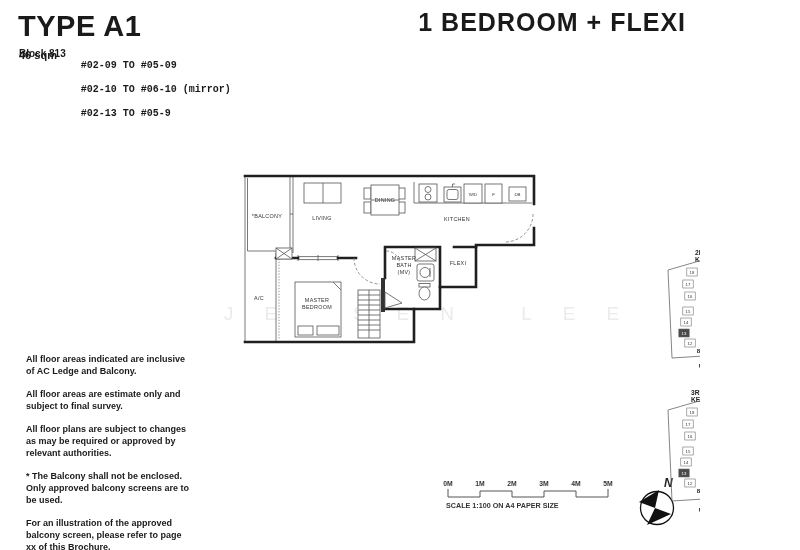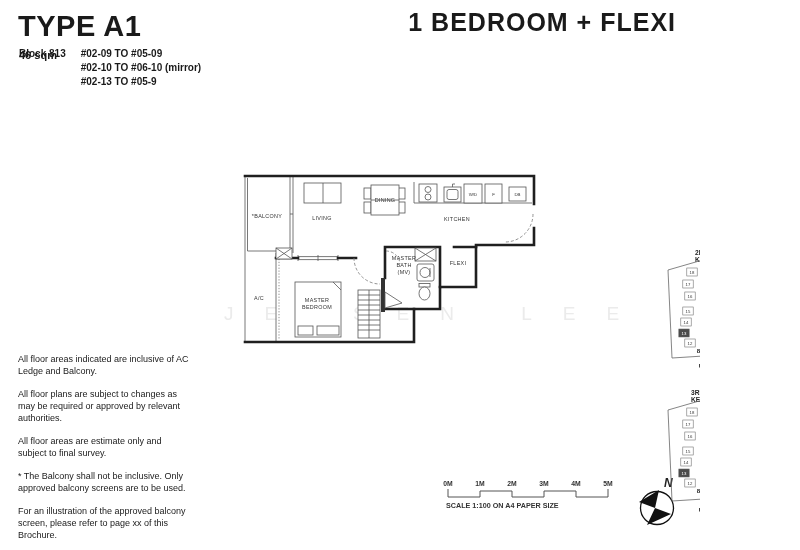--- a/index.html
+++ b/index.html
@@ -2,25 +2,25 @@
 <html><head>
 <meta charset="utf-8">
 <style>
   html,body{margin:0;padding:0;background:#fff;}
   #page{position:relative;width:700px;height:550px;background:#ffffff;overflow:hidden;
         font-family:"Liberation Sans", sans-serif;color:#1a1a1a;}
   .abs{position:absolute;}
   .title{left:18px;top:10px;font-size:29px;font-weight:bold;letter-spacing:.5px;}
   .area{left:19px;top:49px;font-size:11px;font-weight:bold;text-align:right;}
   .blockrow{left:19px;top:48px;display:flex;gap:15px;font-size:10px;font-weight:bold;}
-  .blockrow .units p{margin:0 0 2px 0;line-height:12px;}
-  .category{right:24px;top:8px;font-size:25px;font-weight:bold;letter-spacing:1px;white-space:nowrap;}
+  .blockrow .units p{margin:12px 0 2px 0;line-height:12px;font-family:Liberation Mono, monospace;}
+  .category{right:14px;top:8px;font-size:25px;font-weight:bold;letter-spacing:1px;white-space:nowrap;}
   .watermark{left:224px;top:303px;font-size:19px;letter-spacing:31px;color:#ebebeb;white-space:nowrap;}
   .notes{left:14px;top:353px;width:176px;}
-  .notes p{margin:0 0 11px 4px;font-size:9px;font-weight:normal;line-height:12px;}
+  .notes p{margin:0 0 11px 12px;font-size:9px;font-weight:bold;line-height:12px;}
   svg text{font-family:"Liberation Sans", sans-serif;}
   .plansvg{left:238px;top:160px;}
   .planlabel{font-size:5.4px;fill:#333;letter-spacing:.3px;text-anchor:middle;}
   .planlabel.sm{font-size:4.4px;letter-spacing:0;}
   .wall{stroke:#1f1f1f;stroke-width:2.6;fill:none;stroke-linecap:square;}
   .thin{stroke:#555;stroke-width:.8;fill:none;}
   .thinf{stroke:#555;stroke-width:.8;fill:#fff;}
   .dash{stroke:#777;stroke-width:.8;fill:none;stroke-dasharray:3 2;}
   .dot{stroke:#777;stroke-width:.8;fill:none;stroke-dasharray:1.3 1.6;}
   .scalesvg{left:438px;top:478px;}
@@ -145,23 +145,23 @@
       <text class="planlabel" x="166" y="107">BATH</text>
       <text class="planlabel" x="166" y="114">(MV)</text>
       <text class="planlabel" x="79" y="142">MASTER</text>
       <text class="planlabel" x="79" y="149">BEDROOM</text>
       <text class="planlabel" x="21" y="140">A/C</text>
     </g>
   </svg>
 
   <div class="abs notes">
     <p>All floor areas indicated are inclusive of AC Ledge and Balcony.</p>
+    <p>All floor areas are estimate only and subject to final survey.</p>
     <p>All floor plans are subject to changes as may be required or approved by relevant authorities.</p>
-    <p>All floor areas are estimate only and subject to final survey.</p>
-    <p>* The Balcony shall not be inclusive. Only approved balcony screens are to be used.</p>
+    <p>* The Balcony shall not be enclosed. Only approved balcony screens are to be used.</p>
     <p>For an illustration of the approved balcony screen, please refer to page xx of this Brochure.</p>
   </div>
 
   <svg class="abs scalesvg" width="200" height="36" viewBox="0 0 200 36">
     <text class="scaletick" x="10" y="8">0M</text>
     <text class="scaletick" x="42" y="8">1M</text>
     <text class="scaletick" x="74" y="8">2M</text>
     <text class="scaletick" x="106" y="8">3M</text>
     <text class="scaletick" x="138" y="8">4M</text>
     <text class="scaletick" x="170" y="8">5M</text>

